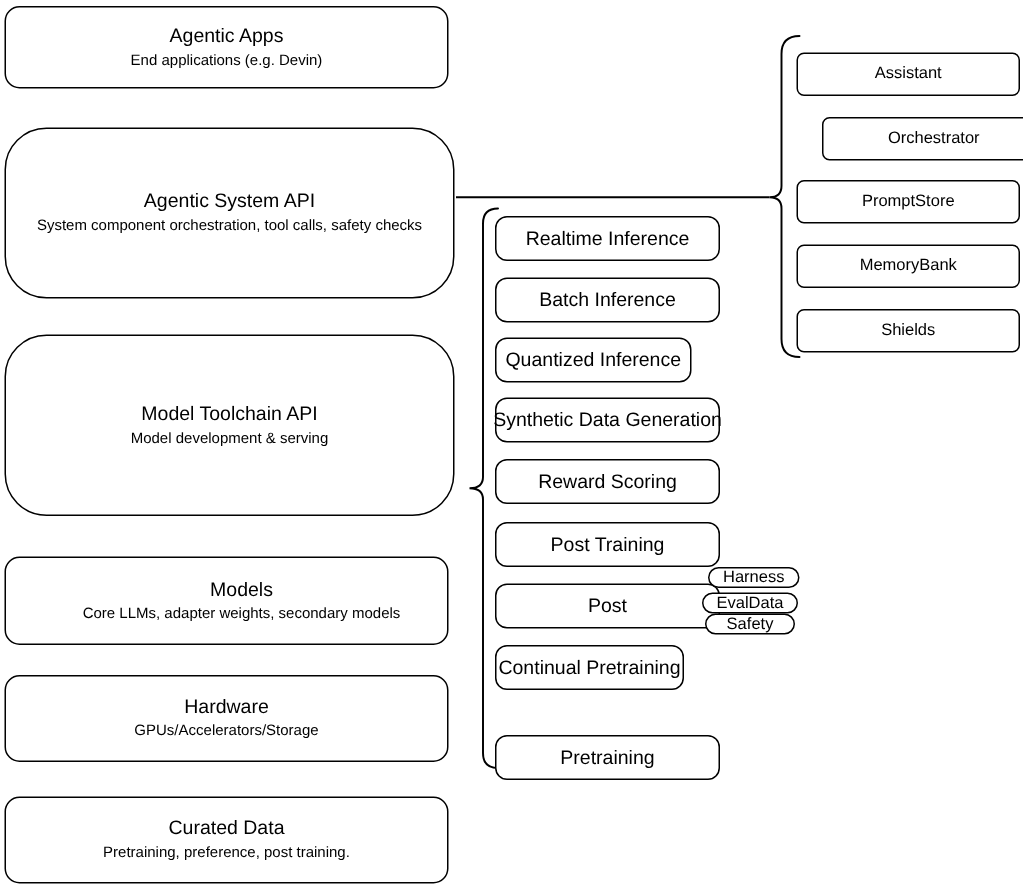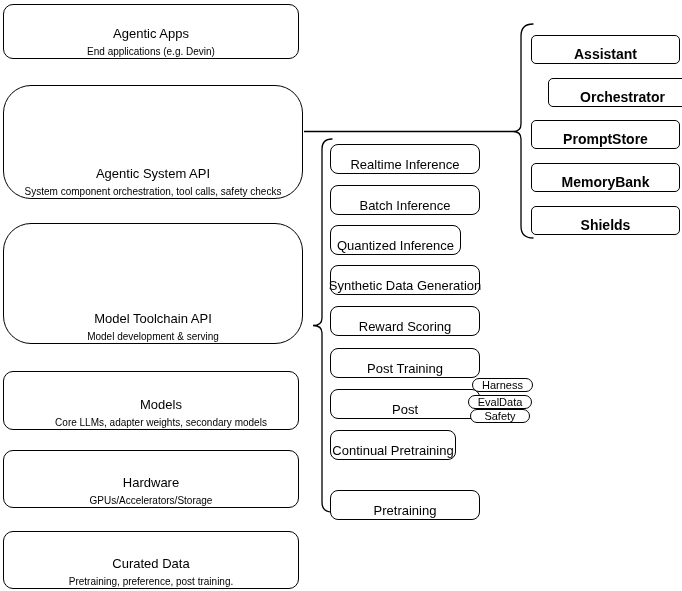--- a/index.html
+++ b/index.html
@@ -24,41 +24,40 @@
     height: 591px;
   }
   .box {
     position: absolute;
     box-sizing: border-box;
     background: #ffffff;
     border: 1.3px solid #000000;
     display: flex;
     flex-direction: column;
     align-items: center;
-    justify-content: flex-end;
+    justify-content: center;
     text-align: center;
     line-height: 1.25;
   }
   .stack-box .title {
     font-size: 13px;
   }
   .stack-box .subtitle {
     font-size: 10px;
     margin-top: 3px;
   }
   .mid-box {
     border-radius: 8px;
     font-size: 13px;
     white-space: nowrap;
   }
   .right-box {
     border-radius: 5px;
-    font-size: 14px;
+    font-size: 11px;
     white-space: nowrap;
-    font-weight: bold;
   }
   .pill {
     border-radius: 999px;
     font-size: 11px;
     line-height: 1;
     white-space: nowrap;
   }
   .r10 { border-radius: 10px; }
   .r28 { border-radius: 28px; }
 </style>

